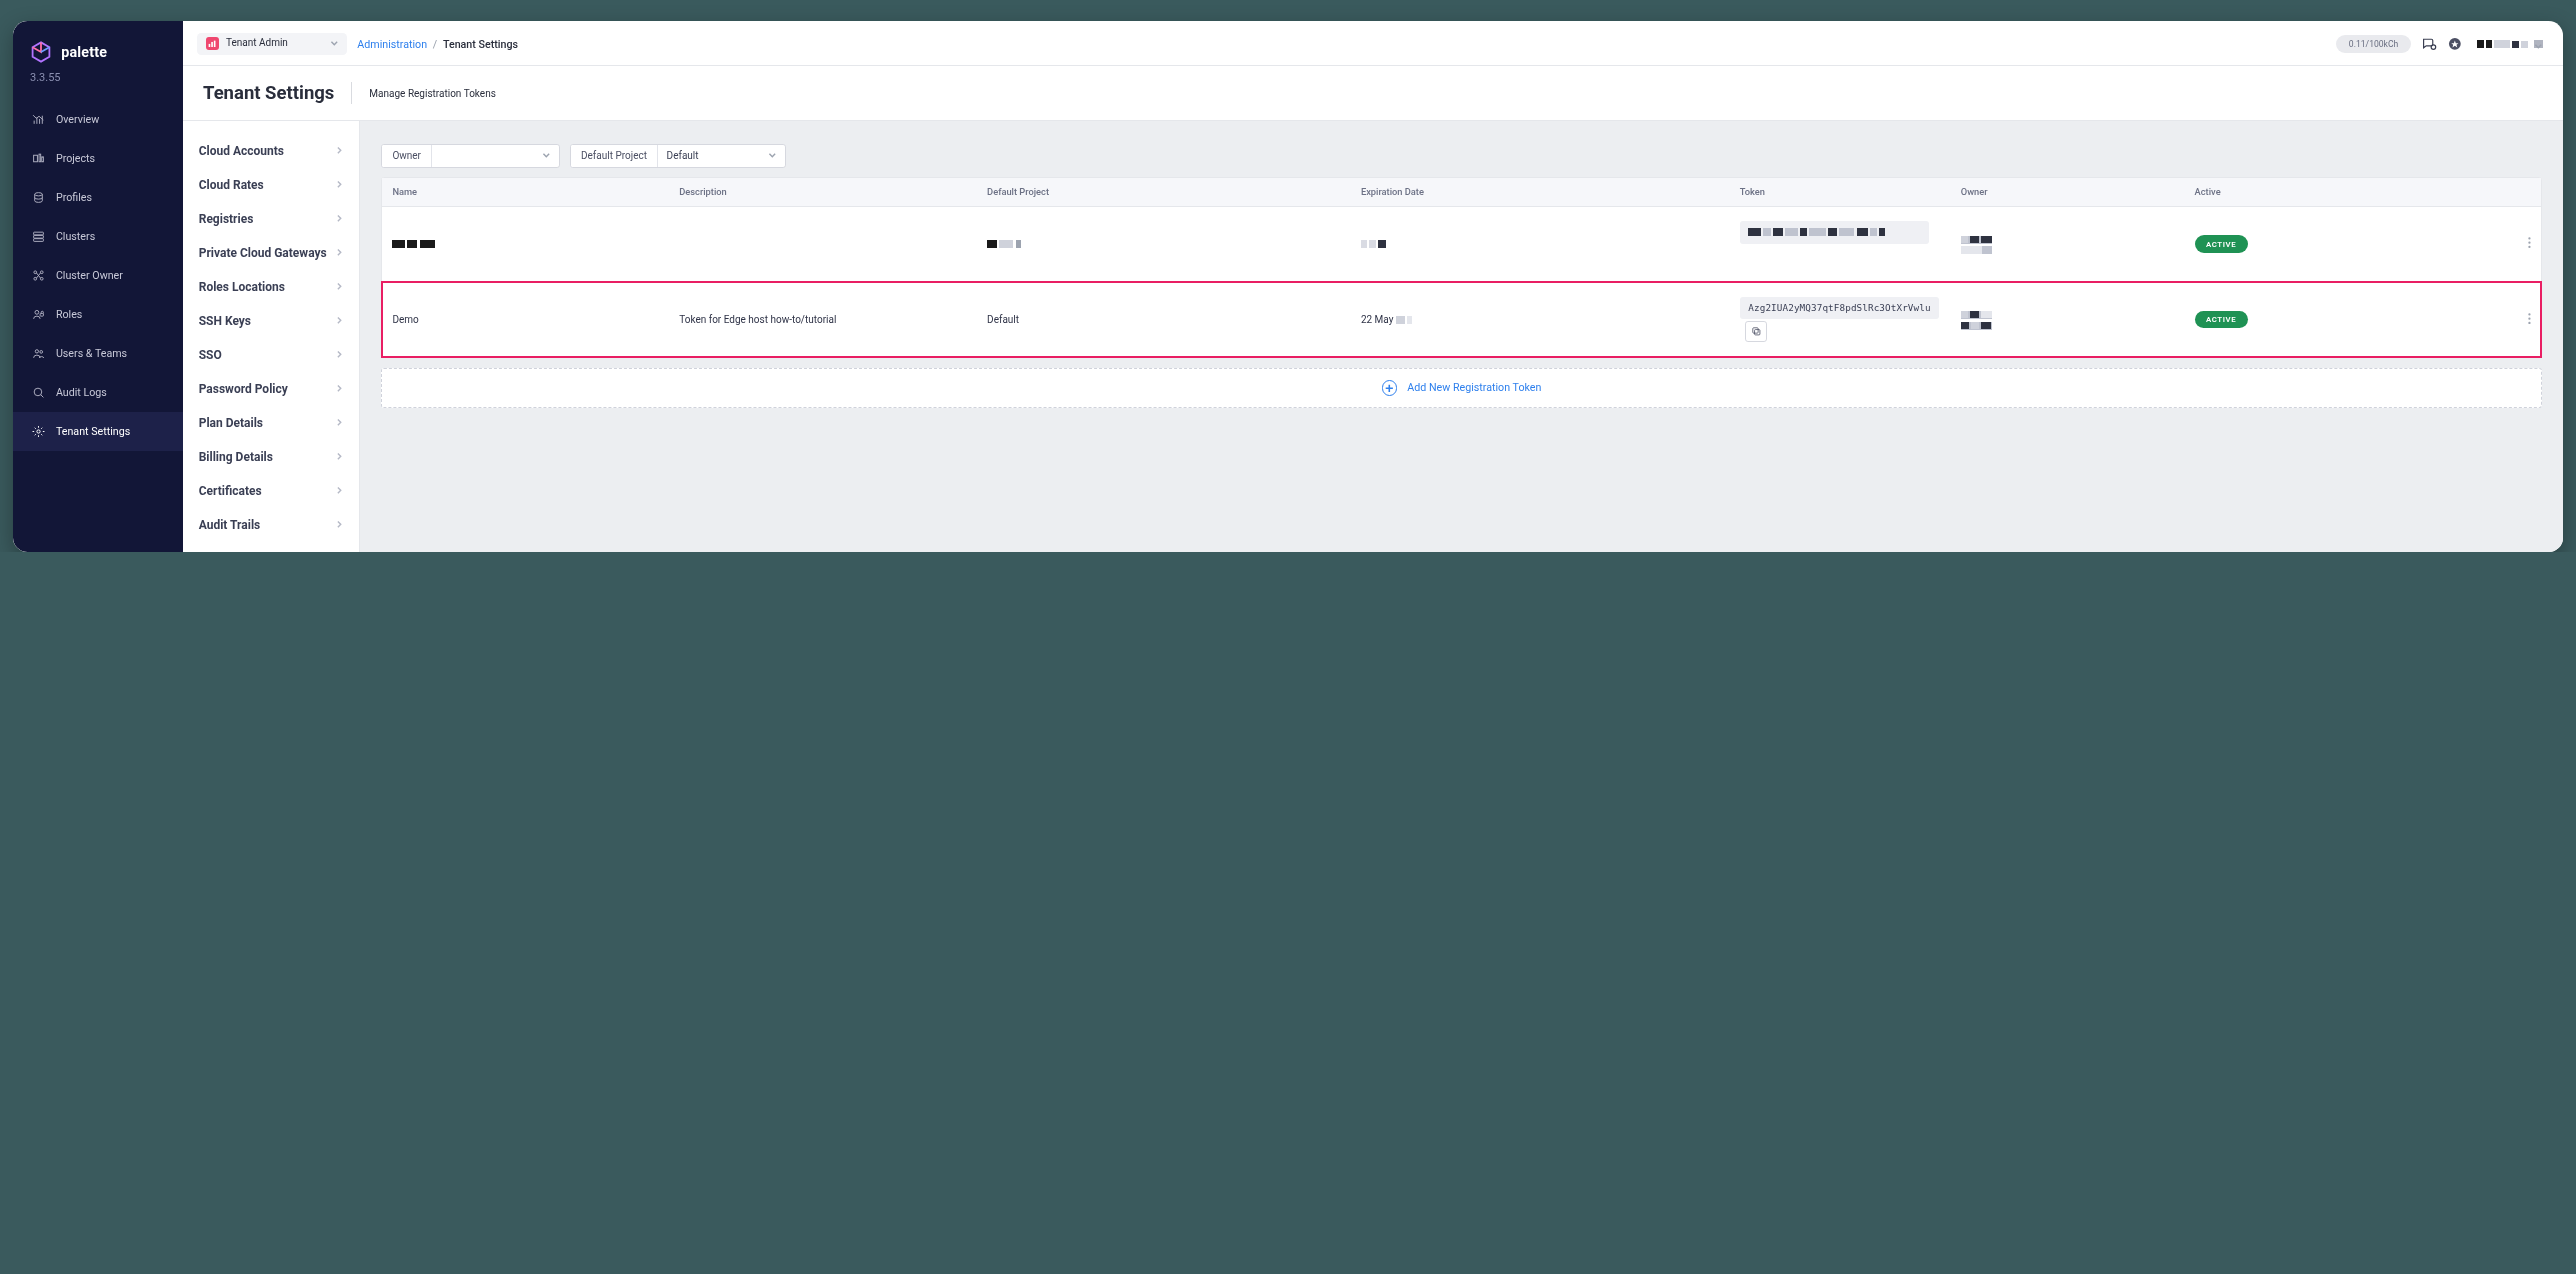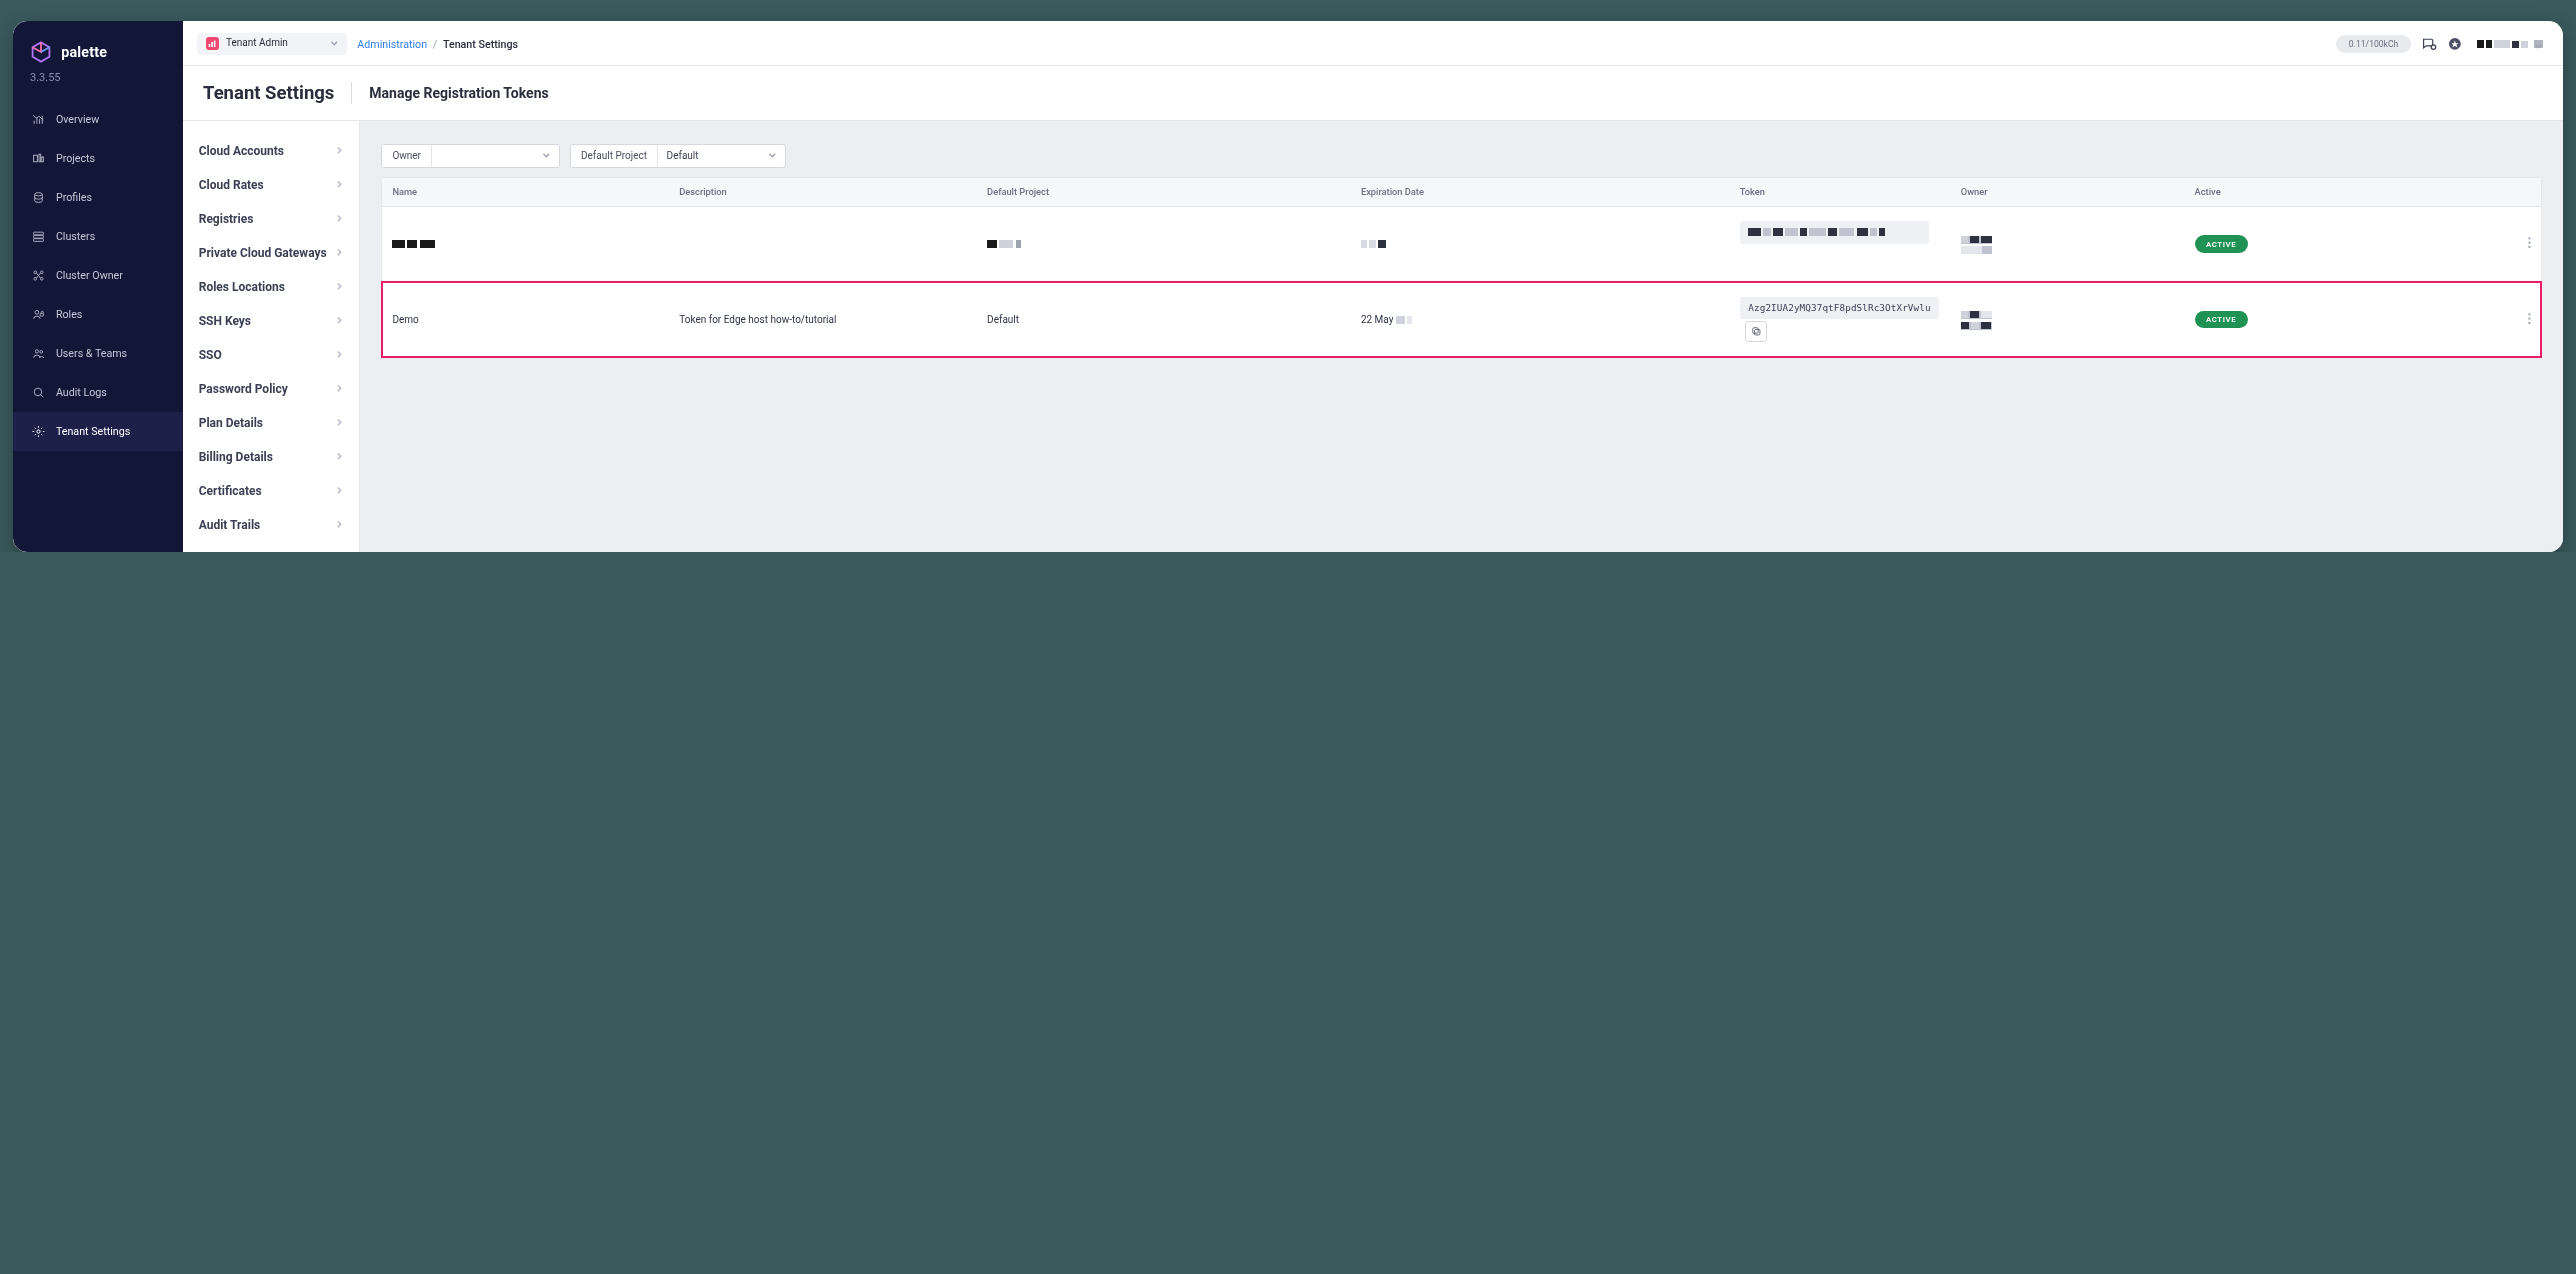--- a/index.html
+++ b/index.html
@@ -52,21 +52,21 @@
   .topbar .spacer{flex:1;}
   .usage-pill{background:#e9eaee;color:#6a6f82;border-radius:11.4px;padding:4.3px 13px;font-size:8.6px;}
   .top-icon{width:15.7px;height:15.7px;color:#3b3f52;cursor:pointer;}
   .top-icon svg{width:15.7px;height:15.7px;stroke:currentColor;fill:none;stroke-width:1.8;}
   .user-blur{display:inline-flex;gap:2.1px;margin-left:4.3px;align-items:center;}
   .user-blur span{display:inline-block;height:8.6px;background:#b0b4c0;}
 
   
   .header-row{display:flex;align-items:center;padding:15.7px 20px;border-bottom:0.7px solid var(--panel-border);}
   .header-title{font-size:18.5px;font-weight:700;color:var(--text-dark);padding-right:17px;border-right:0.7px solid #d9dbe0;margin-right:17px;}
-  .header-sub{font-size:14px;color:var(--text-dark);font-weight:700;}
+  .header-sub{font-size:10px;color:var(--text-dark);font-weight:400;}
 
   
   .body{display:flex;flex:1;min-height:0;}
   .settings-list{width:177px;border-right:0.7px solid var(--panel-border);padding:13px 0;overflow-y:auto;background:#fff;}
   .settings-item{display:flex;align-items:center;justify-content:space-between;padding:10px 15.7px;color:#3a3f54;font-size:12px;cursor:pointer;font-weight:bold;}
   .settings-item .chev{color:#b5b9c6;}
 
   .content{flex:1;background:var(--grey-bg2);padding:23px 21.4px;overflow:auto;}
   .card{background:#fff;border:0.7px solid var(--panel-border);border-radius:2.9px;padding:0;}
   
@@ -470,18 +470,26 @@
                 <td class="row-menu"><svg viewBox="0 0 4 16">
                       <circle cx="2" cy="2" r="1.6" fill="#9ca3af"></circle>
                       <circle cx="2" cy="8" r="1.6" fill="#9ca3af"></circle>
                       <circle cx="2" cy="14" r="1.6" fill="#9ca3af"></circle>
                     </svg></td>
               </tr>
             </tbody>
           </table>
         </div>
 
+        <div class="add-row">
+          <span class="plus">
+              <svg viewBox="0 0 12 12">
+                <path d="M6 1 L6 11 M1 6 L11 6"></path>
+              </svg>
+            </span>
+          <span>Add New Registration Token</span>
+        </div>
       </div>
     </div>
 
   </div>
 </div>
 
 
 </body></html>

